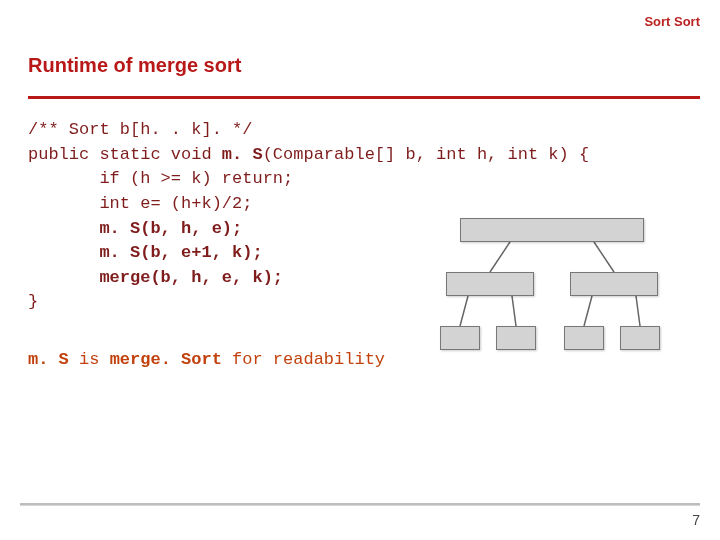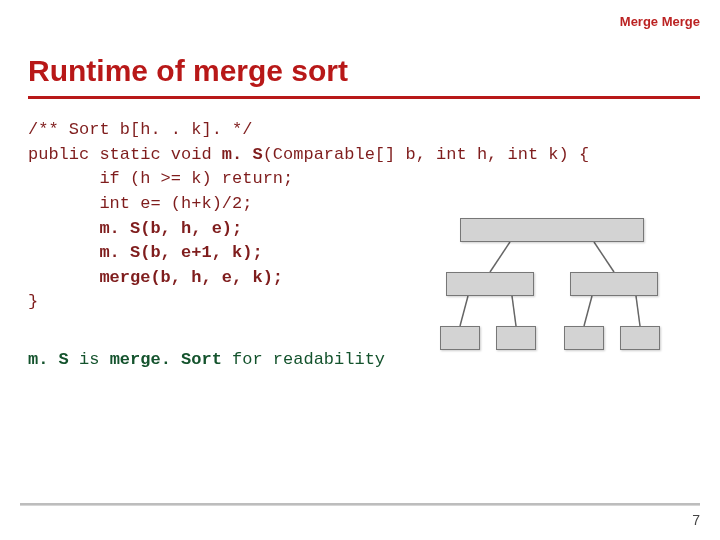--- a/index.html
+++ b/index.html
@@ -16,21 +16,21 @@
     top: 14px;
     right: 20px;
     font-size: 13px;
     color: #b22;
     font-weight: bold;
   }
   .title {
     position: absolute;
     top: 54px;
     left: 28px;
-    font-size: 30px;
+    font-size: 20px;
     font-weight: bold;
     color: #b81818;
   }
   .title-rule {
     position: absolute;
     top: 96px;
     left: 28px;
     right: 20px;
     height: 3px;
     background: #b81818;
@@ -45,21 +45,21 @@
     color: #7f1d1d;
     white-space: pre;
   }
   .code-block .bold { font-weight: bold; }
   .annotation {
     position: absolute;
     top: 350px;
     left: 28px;
     font-family: "Courier New", Courier, monospace;
     font-size: 17px;
-    color: #14532d;
+    color: #c2410c;
   }
   .annotation .bold { font-weight: bold; }
 
   
   .tree {
     position: absolute;
     left: 410px;
     top: 218px;
     width: 280px;
     height: 170px;
@@ -100,21 +100,21 @@
     left: 20px;
     right: 20px;
     border-top: 2px solid #bdbdbd;
     border-bottom: 1px solid #d6d6d6;
     height: 3px;
   }
 </style>
 </head>
 <body>
 
-<div class="header-label">Merge Merge</div>
+<div class="header-label">Sort Sort</div>
 
 <div class="title">Runtime of merge sort</div>
 <div class="title-rule"></div>
 
 <div class="code-block"><span>/** Sort b[h. . k]. */</span>
 <span><span>public static void </span><span class="bold">m. S</span><span>(Comparable[] b, int h, int k) {</span></span>
 <span>       if (h &gt;= k) return;</span>
 <span>       int e= (h+k)/2;</span>
 <span class="bold">       m. S(b, h, e);</span>
 <span class="bold">       m. S(b, e+1, k);</span>

